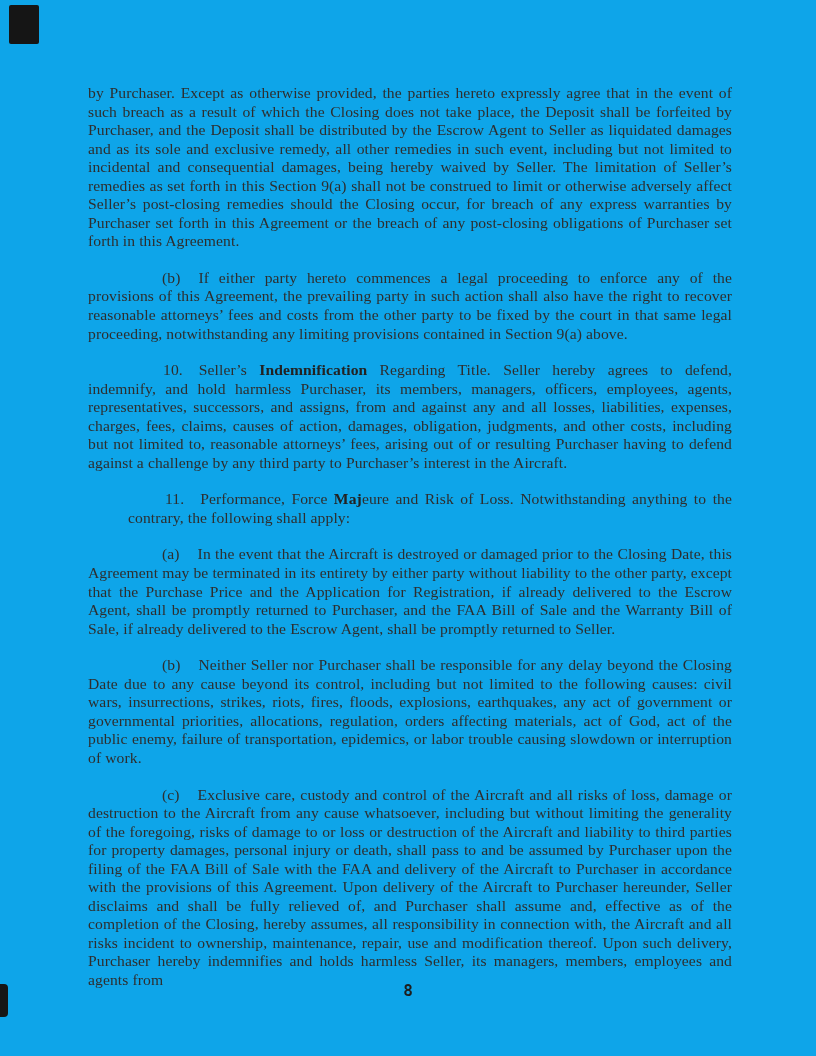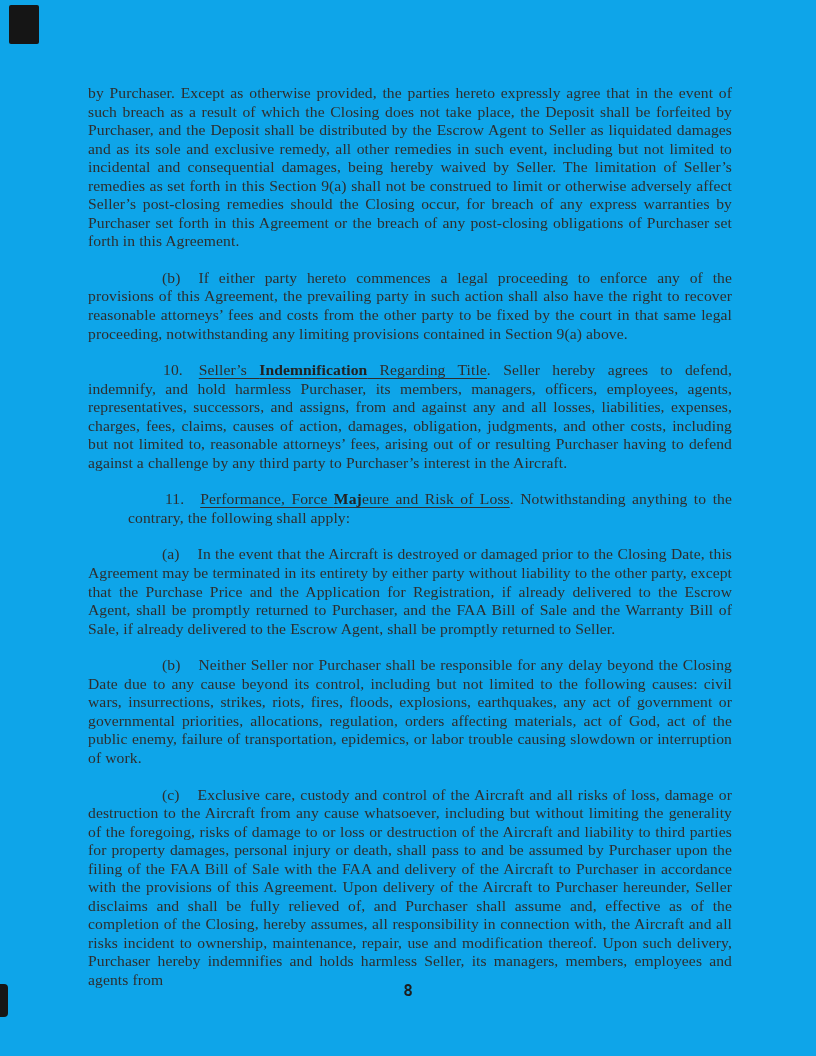--- a/index.html
+++ b/index.html
@@ -54,21 +54,20 @@
   p.indent-s11  { text-indent: 37px; margin-left: 40px; }
   .tab {
     display: inline-block;
     width: 18px;
   }
   .tab-wide {
     display: inline-block;
     width: 16px;
   }
   .hd {
-    text-decoration: underline;
     text-underline-offset: 2.5px;
   }
   .hd b { font-weight: 700; color: #222; }
   .page-number {
     position: absolute;
     top: 981px;
     left: 0;
     width: 100%;
     text-align: center;
     font-family: "DejaVu Sans Mono", monospace;

